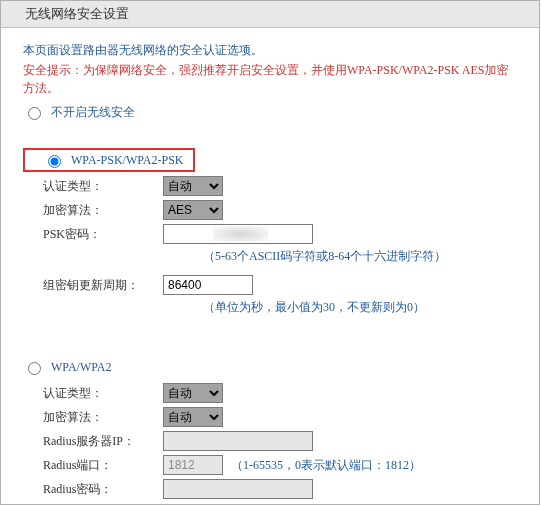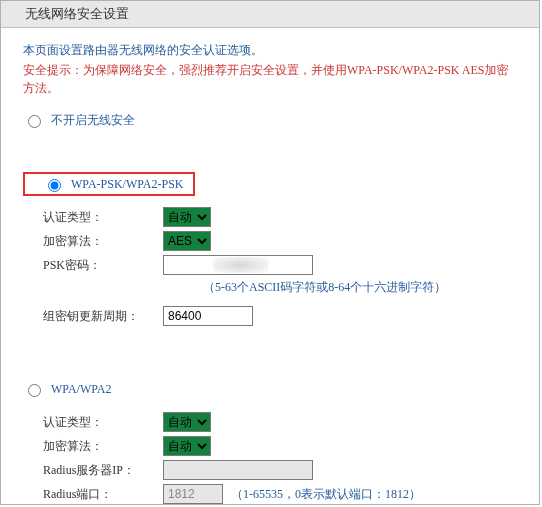--- a/index.html
+++ b/index.html
@@ -29,21 +29,21 @@
   }
   .content{
     padding:14px 22px 10px 22px;
   }
   .intro{color:#235b9b;margin-bottom:2px;}
   .warn{color:#cc3333;line-height:1.5;}
   .row{
     display:flex;
     align-items:center;
     min-height:24px;
-    margin:11px 0;
+    margin:3px 0;
   }
   .radio{
     margin-right:10px;
     width:13px;height:13px;
   }
   .radio-label{color:#235b9b;}
   .red-box{
     border:2px solid #e03030;
     padding:2px 10px 2px 18px;
     display:inline-flex;
@@ -59,23 +59,23 @@
     margin:4px 0;
   }
   .field-label{
     width:120px;
     font-size:12px;
     color:#333;
   }
   select{
     font-size:12px;
     border:1px solid #7a7a7a;
-    background:#15803d;
+    background:#a3a3a3;
     height:20px;
-    width:48px;
+    width:60px;
   }
   input[type=text],input[type=password]{
     font-size:12px;
     border:1px solid #7a7a7a;
     height:18px;
     padding:0 4px;
     box-sizing:content-box;
   }
   .disabled-input{
     background:#e6e6e6;
@@ -136,20 +136,21 @@
         <span class="field-label">PSK密码：</span>
         <input type="text" style="width: 140px;" value="">
         <span class="smudge" style="left:170px;top:2px"></span>
       </div>
       <div class="hint-pad">（5-63个ASCII码字符或8-64个十六进制字符）</div>
 
       <div class="field-row" style="margin-top:10px">
         <span class="field-label">组密钥更新周期：</span>
         <input type="text" style="width: 80px;" value="86400">
       </div>
+      <div class="hint-pad">（单位为秒，最小值为30，不更新则为0）</div>
     </div>
 
     <div class="spacer"></div>
     <div class="spacer"></div>
 
     <div class="row">
       <input type="radio" name="sec" class="radio" style="">
       <span class="radio-label">WPA/WPA2</span>
     </div>
 

